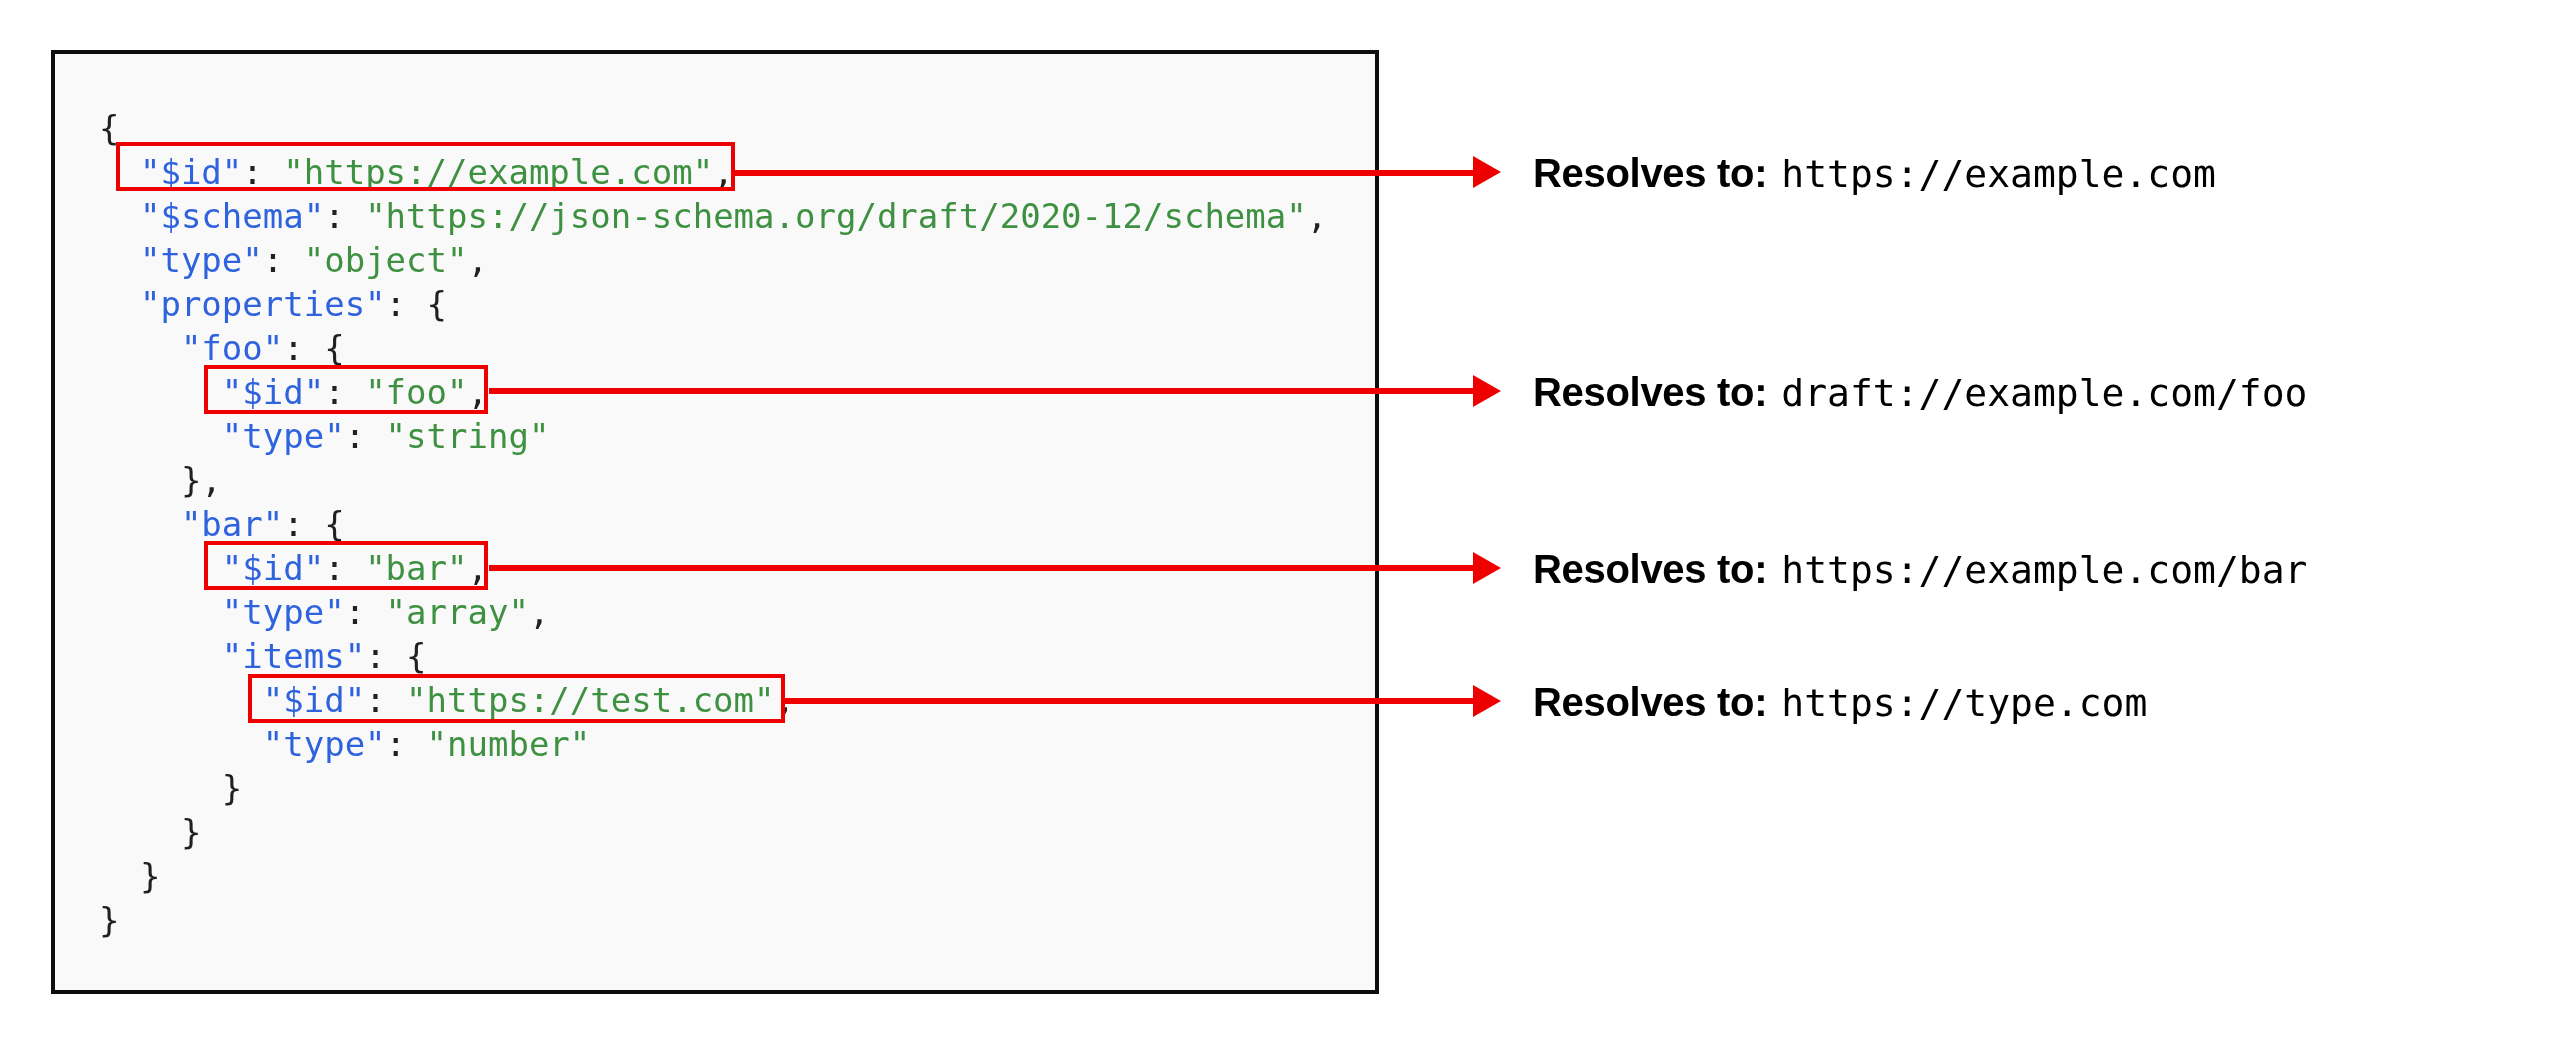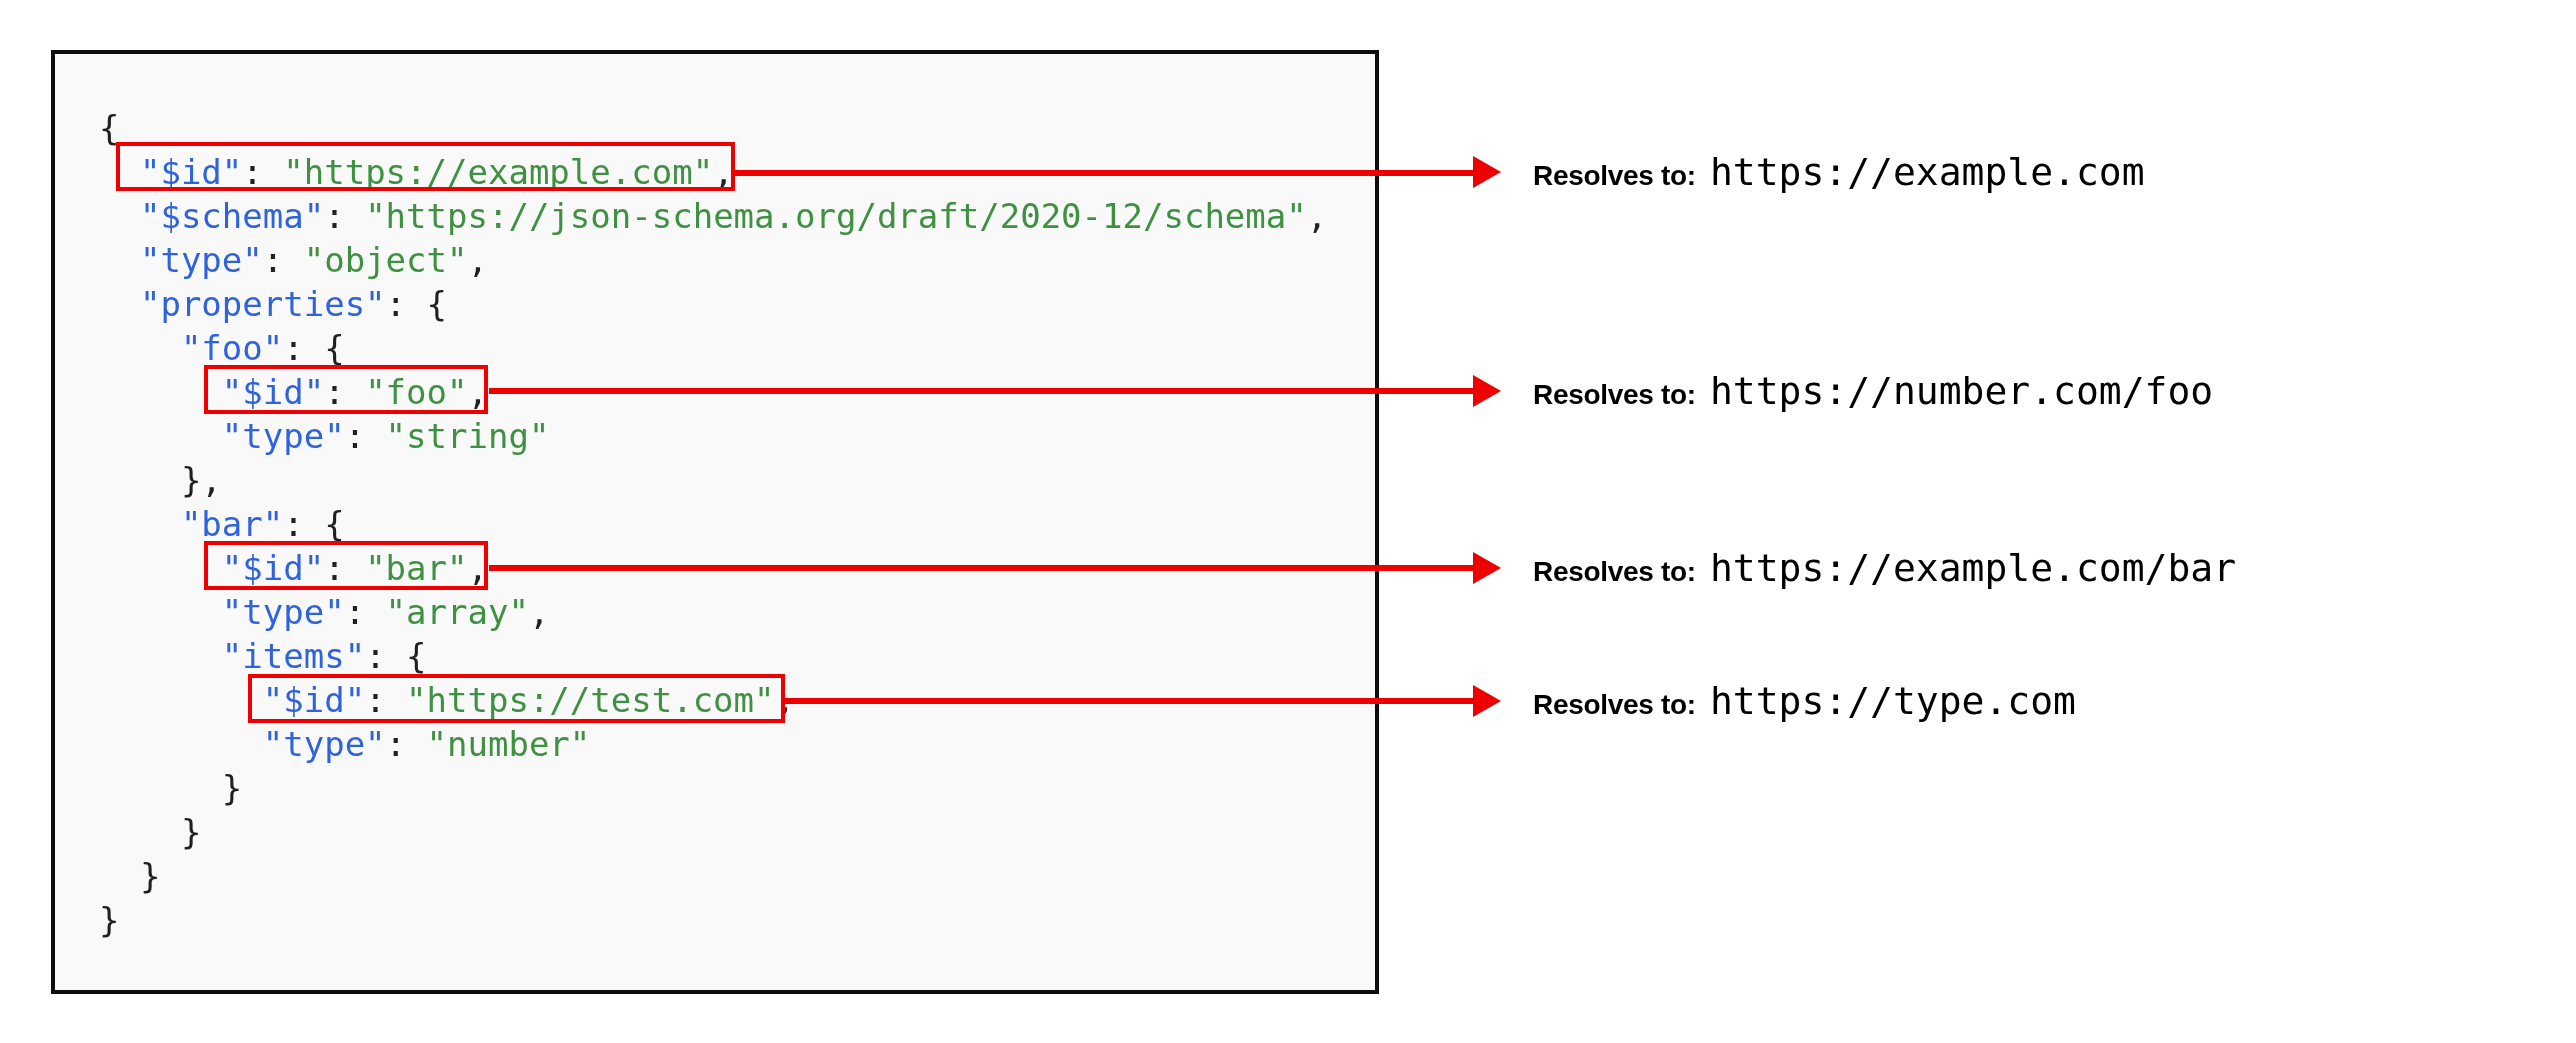--- a/index.html
+++ b/index.html
@@ -60,21 +60,21 @@
 
   
   .res-row{
     position:absolute;
     white-space:nowrap;
     line-height:1;
   }
   .res-label{
     font-family:"Liberation Sans",sans-serif;
     font-weight:bold;
-    font-size:28px;
+    font-size:40px;
     color:#000000;
     letter-spacing:-0.3px;
   }
   .res-url{
     font-family:"DejaVu Sans Mono","Liberation Mono",monospace;
     font-size:38px;
     color:#000000;
     margin-left:14px;
   }
 </style>
@@ -100,19 +100,19 @@
       <div class="arrow-line" style="left: 489px; top: 388px; width: 988px;"></div>
       <div class="arrow-head" style="left: 1473px; top: 375px;"></div>
       <div class="arrow-line" style="left: 489px; top: 565px; width: 988px;"></div>
       <div class="arrow-head" style="left: 1473px; top: 552px;"></div>
       <div class="arrow-line" style="left: 785px; top: 698px; width: 691px;"></div>
       <div class="arrow-head" style="left: 1473px; top: 685px;"></div>
     </div>
 
   <div id="resolution-layer">
       <div class="res-row" style="left: 1533px; top: 153px;"><span class="res-label">Resolves to:</span><span class="res-url">https://example.com</span></div>
-      <div class="res-row" style="left: 1533px; top: 372px;"><span class="res-label">Resolves to:</span><span class="res-url">https://number.com/foo</span></div>
+      <div class="res-row" style="left: 1533px; top: 372px;"><span class="res-label">Resolves to:</span><span class="res-url">draft://example.com/foo</span></div>
       <div class="res-row" style="left: 1533px; top: 549px;"><span class="res-label">Resolves to:</span><span class="res-url">https://example.com/bar</span></div>
       <div class="res-row" style="left: 1533px; top: 682px;"><span class="res-label">Resolves to:</span><span class="res-url">https://type.com</span></div>
     </div>
 
 </div>
 
 
 </body></html>

